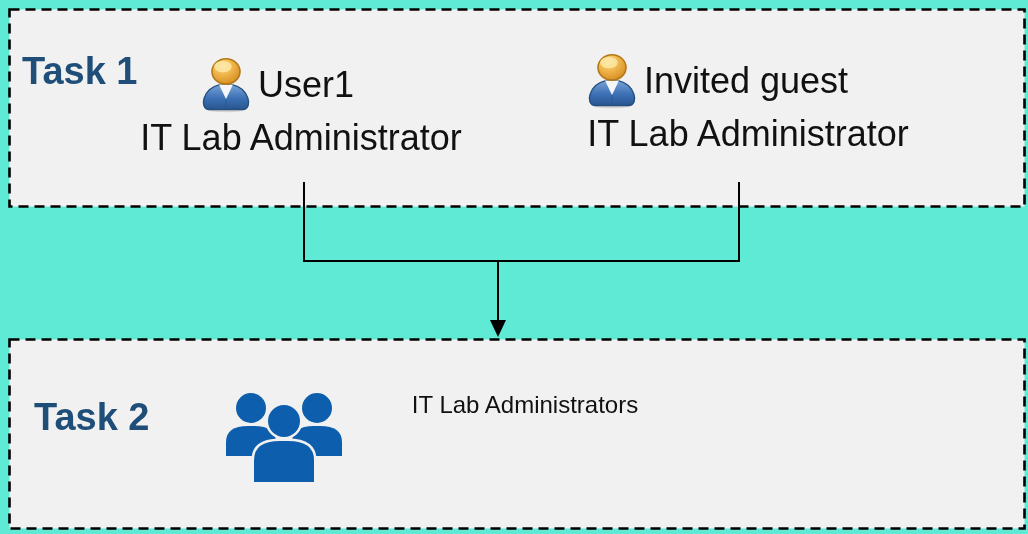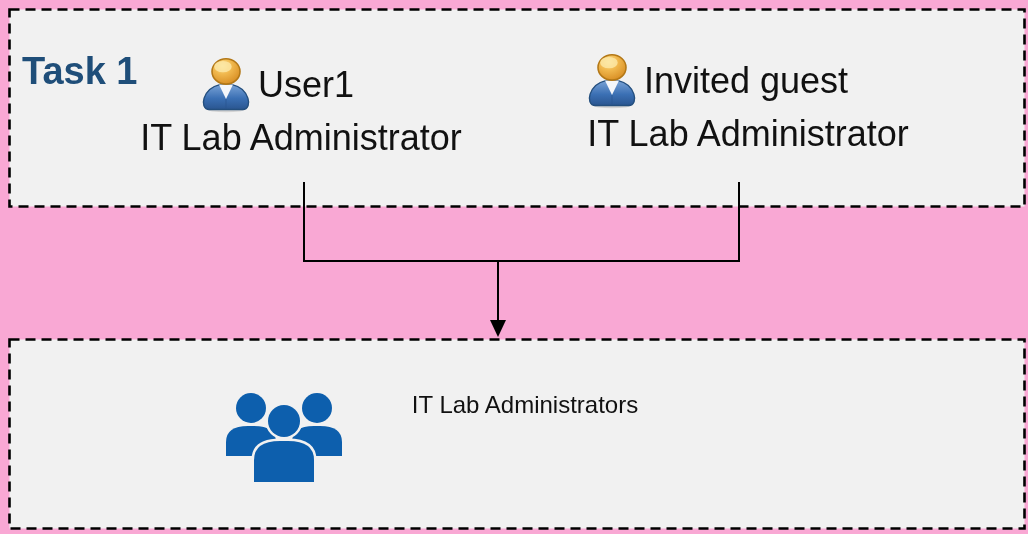--- a/index.html
+++ b/index.html
@@ -1,18 +1,18 @@
 <!DOCTYPE html>
 <html><head>
 <meta charset="utf-8">
 <style>
   html,body { margin:0; padding:0; background:#ffffff; }
   body { font-family:"Liberation Sans", sans-serif; color:#111111; }
 
-  .canvas { position:relative; width:1028px; height:534px; background:#f9a8d4; overflow:hidden; }
+  .canvas { position:relative; width:1028px; height:534px; background:#5eead4; overflow:hidden; }
 
   .task-box { position:absolute; }
   .task-box-1 { left:8px; top:8px; width:1018px; height:200px; }
   .task-box-2 { left:8px; top:338px; width:1018px; height:192px; }
   .box-border { position:absolute; left:0; top:0; display:block; }
 
   .task-label { position:absolute; font-size:38px; font-weight:bold; color:#1F4E79; line-height:1.05; white-space:nowrap; }
   .task-box-1 .task-label { left:14px; top:12px; }
   .task-box-2 .task-label { left:26px; top:28px; }
 
@@ -106,19 +106,20 @@
       <path d="M303,261 L740,261"></path>
       <path d="M498,261 L498,322"></path>
     </g>
     <polygon points="490,320 506,320 498,337" fill="#000000"></polygon>
   </svg>
 
   <section class="task-box task-box-2">
     <svg class="box-border" width="1018" height="192" viewBox="0 0 1018 192">
       <rect x="1.5" y="1.5" width="1015" height="189" fill="#F1F1F1" stroke="#000000" stroke-width="2.6" stroke-dasharray="10 6"></rect>
     </svg>
+    <h2 class="task-label">Task 2</h2>
     <svg class="group-icon" width="132" height="94" viewBox="0 0 132 94">
         <use href="#sym-group"></use>
       </svg>
     <div class="group-name">IT Lab Administrators</div>
   </section>
 
 </div>
 
 </body></html>

